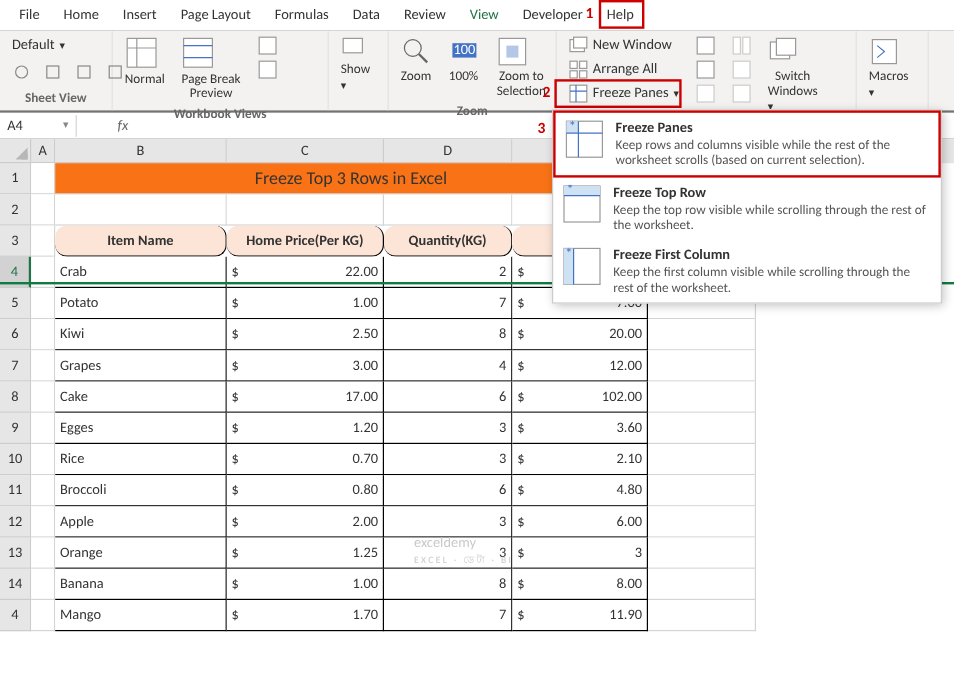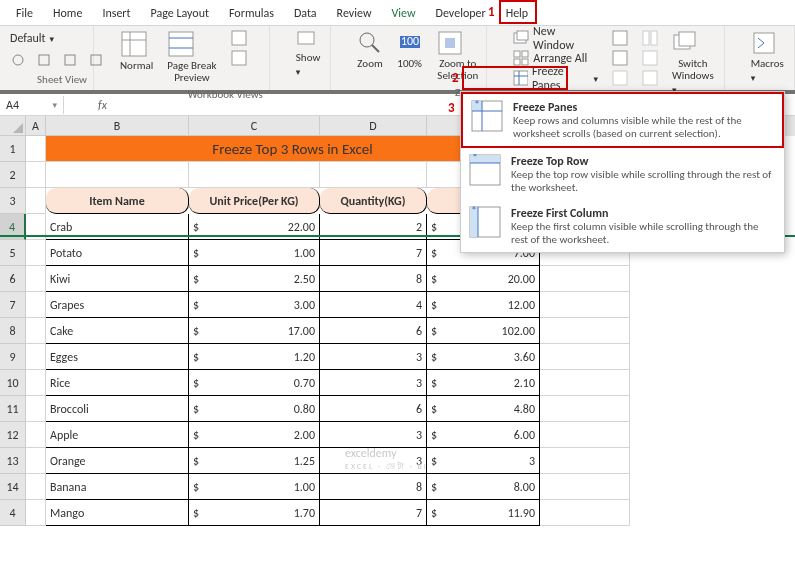--- a/index.html
+++ b/index.html
@@ -2,24 +2,24 @@
 <html><head>
 <meta charset="utf-8">
 <style>
 *{box-sizing:border-box;margin:0;padding:0;font-family:"Segoe UI",Calibri,sans-serif;font-size:12px;}
 body{background:#fff;overflow:hidden;width:795px;height:568px;position:relative;color:#333;}
 .tabs{display:flex;padding:3px 6px 0;border-bottom:1px solid #d4d4d4;height:26px;}
 .tab{padding:3px 10px;color:#333;cursor:pointer;}
 .tab.active{color:#217346;}
 .hl1{border:2px solid #c00;position:absolute;left:499px;top:0px;width:38px;height:24px;pointer-events:none;}
 .num{color:#c00;font-weight:bold;font-size:13px;position:absolute;pointer-events:none;}
-.ribbon{display:flex;background:#f3f2f1;border-bottom:4px solid #737373;height:68px;gap:16px;}
+.ribbon{display:flex;background:#f3f2f1;border-bottom:2px solid #737373;height:68px;}
 .group{display:flex;flex-direction:column;border-right:1px solid #e1e1e1;padding:2px 6px;}
 .group-body{flex:1;display:flex;align-items:flex-start;gap:6px;}
-.group-label{text-align:right;font-size:11px;color:#666;padding:2px 0;}
+.group-label{text-align:center;font-size:11px;color:#666;padding:2px 0;font-weight:bold;}
 .btn-big{display:flex;flex-direction:column;align-items:flex-start;gap:2px;padding:2px 4px;cursor:pointer;}
 .btn-big .lbl{font-size:11px;text-align:center;line-height:12px;}
 .btn-small{display:flex;align-items:center;gap:4px;padding:1px 4px;cursor:pointer;height:20px;}
 .stack{display:flex;flex-direction:column;gap:0;}
 .hl2{border:2px solid #c00;position:absolute;left:462px;top:66px;width:106px;height:24px;pointer-events:none;z-index:5;}
 .dropdown{position:absolute;left:460px;top:91px;width:325px;background:#fff;border:1px solid #ccc;box-shadow:2px 2px 8px rgba(0,0,0,.25);z-index:10;}
 .dd-item{display:flex;gap:10px;padding:6px 8px;cursor:pointer;}
 .dd-item.hl{border:2px solid #c00;}
 .dd-ico{width:32px;height:32px;flex-shrink:0;}
 .dd-text b{font-size:12px;font-weight:bold;display:block;}
@@ -337,21 +337,21 @@
       <div class="cell wB"></div>
       <div class="cell wC"></div>
       <div class="cell wD"></div>
       <div class="cell wE"></div>
       <div class="cell wF"></div>
     </div>
   <div class="grid-row">
       <div class="rowh">3</div>
       <div class="cell wA"></div>
     <div class="cell th-cell wB">Item Name</div>
-    <div class="cell th-cell wC">Unit Price(Per KG)</div>
+    <div class="cell th-cell wC">Home Price(Per KG)</div>
     <div class="cell th-cell wD">Quantity(KG)</div>
     <div class="cell th-cell wE">T</div>
     <div class="cell wF"></div>
   </div>
   <div class="row4line"></div>
   <div id="data-rows">
       <div class="grid-row">
         <div class="rowh sel">4</div>
   <div class="cell wA"></div>
   <div class="cell data wB">Crab</div>

